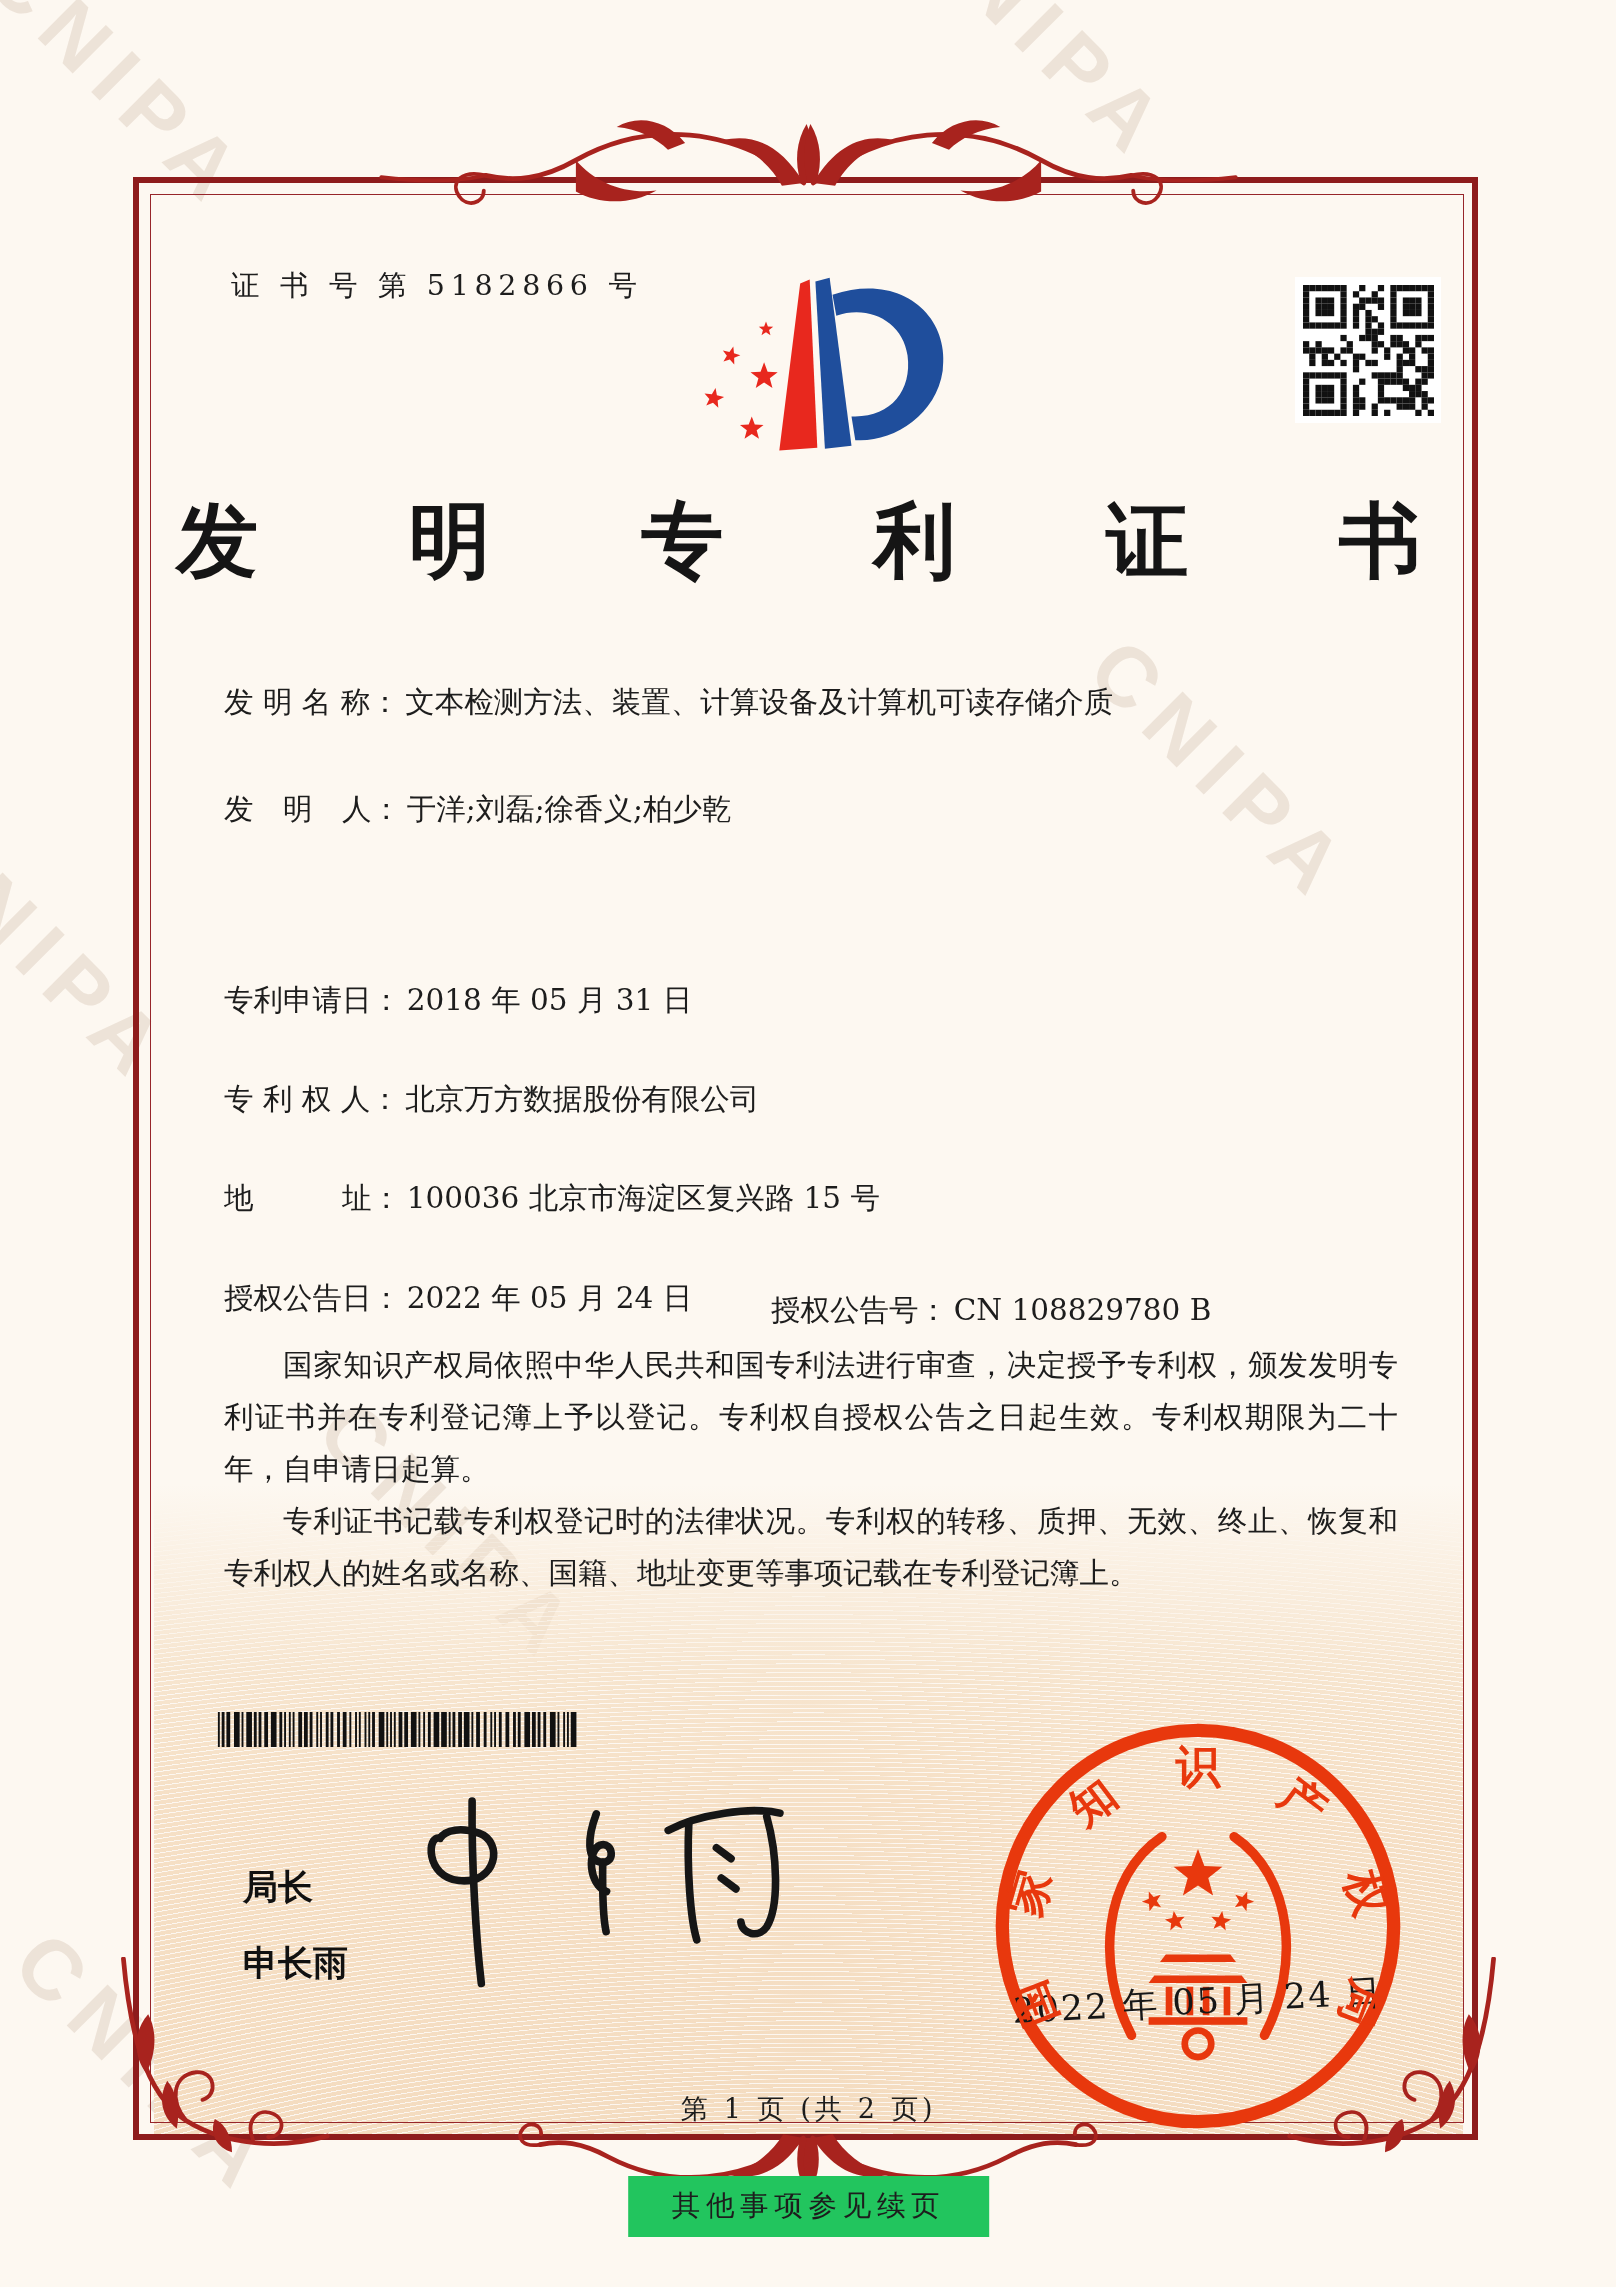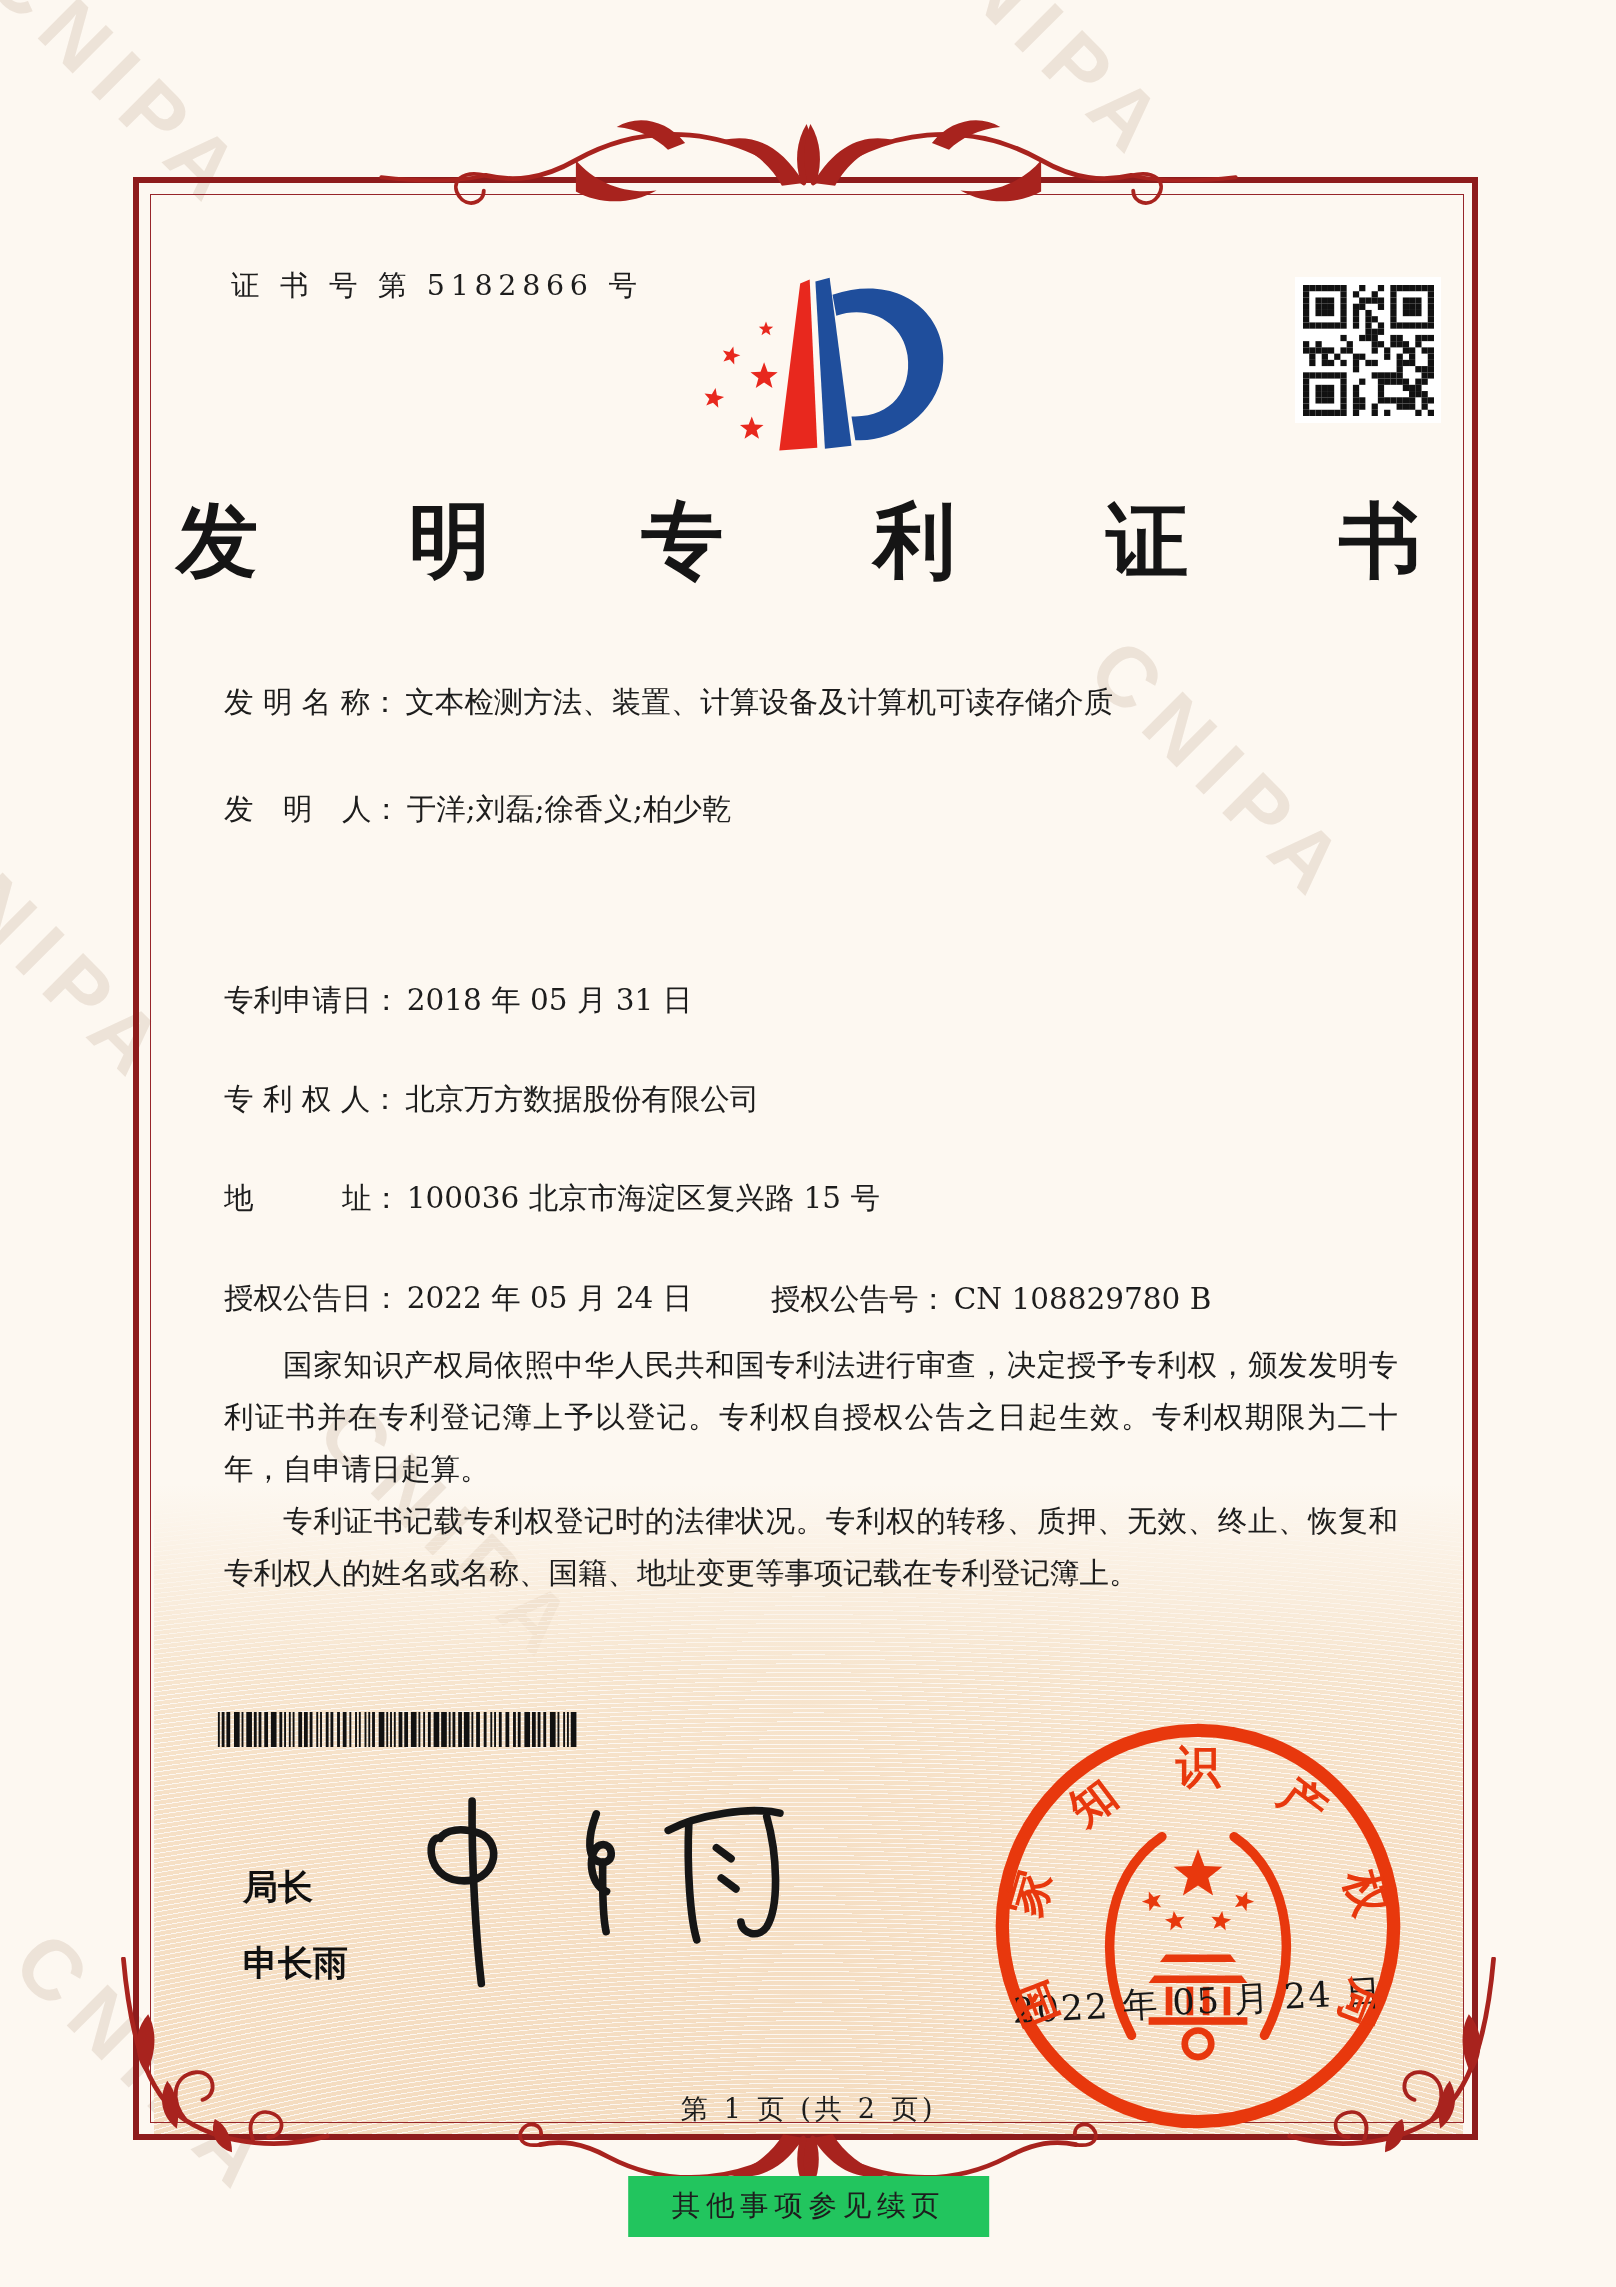--- a/index.html
+++ b/index.html
@@ -43,21 +43,21 @@
   .qrbox{left:1295px;top:277px;width:146px;height:146px;background:#fff;z-index:4;}
   .qrbox svg{position:absolute;left:7.6px;top:7.6px;fill:#111;}
   .title{
     left:0;right:0;top:487px;text-align:center;z-index:4;
     font-size:82px;font-weight:bold;letter-spacing:61px;padding-left:41px;
     color:#151515;
   }
   
   .frow{left:224px;font-size:29.5px;z-index:4;white-space:nowrap;}
   .fvalue{padding-left:5.7px;}
-  .fgroup2{position:absolute;left:547px;top:1px;white-space:nowrap;}
+  .fgroup2{position:absolute;left:547px;top:12px;white-space:nowrap;}
   
   .paras{left:224px;top:1339px;width:1174px;font-size:29.5px;line-height:52px;z-index:4;text-align:justify;}
   .paras p{margin:0;text-indent:2em;}
   
   .barcode{left:217px;top:1712px;z-index:4;}
   .barcode svg{fill:#111;}
   
   .signer{left:243px;z-index:4;font-family:"DejaVu Sans","Liberation Sans",sans-serif;font-weight:600;font-size:35px;color:#111;}
   .signature{left:385px;top:1777px;z-index:4;}
   .signature path{fill:none;stroke:#161616;stroke-width:8;stroke-linecap:round;stroke-linejoin:round;}

